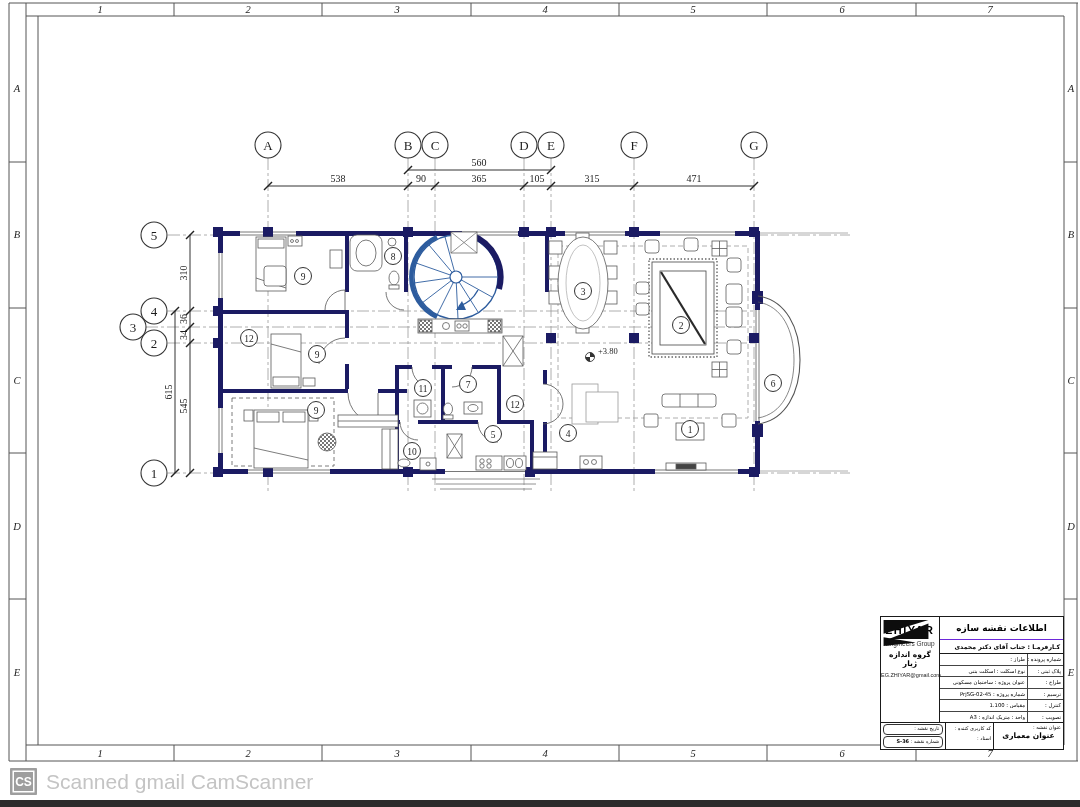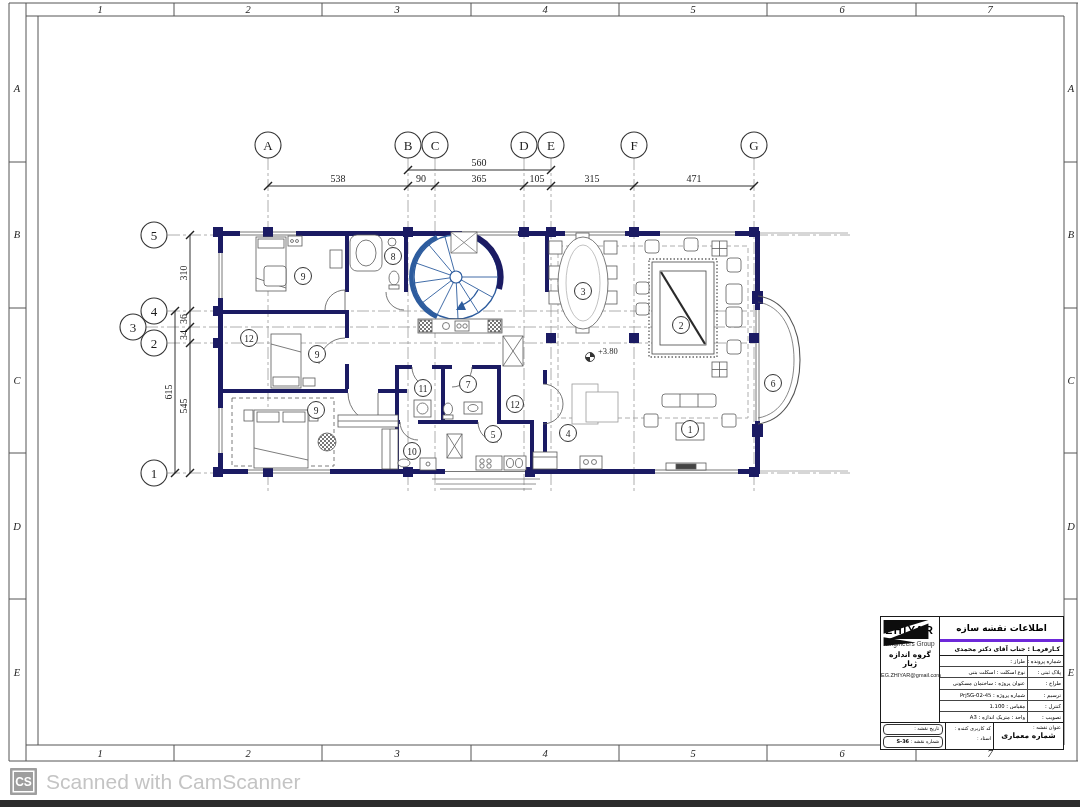--- a/index.html
+++ b/index.html
@@ -15,21 +15,21 @@
   
   .tb{position:absolute;left:880px;top:616px;width:184px;height:134px;background:#fff;
       border:1.2px solid #1a1a1a;box-sizing:border-box;font-family:"DejaVu Sans",sans-serif;z-index:5;}
   .tb-main{display:flex;height:105px;border-bottom:1px solid #1a1a1a;}
   .tb-logo{width:59px;border-right:1px solid #1a1a1a;box-sizing:border-box;text-align:center;padding-top:5px;}
   .tb-logo .zh{font-family:"Liberation Sans",sans-serif;font-weight:bold;font-size:11px;letter-spacing:1.5px;margin-top:2px;}
   .tb-logo .eg{font-family:"Liberation Sans",sans-serif;font-size:6.5px;color:#333;margin-top:4px;}
   .tb-logo .fa{font-size:7.5px;font-weight:bold;margin-top:3px;direction:rtl;}
   .tb-logo .em{font-family:"Liberation Sans",sans-serif;font-size:5.5px;color:#222;margin-top:4px;}
   .tb-right{flex:1;direction:rtl;display:flex;flex-direction:column;}
-  .tb-header{height:22px;line-height:22px;text-align:center;font-weight:bold;font-size:9px;border-bottom:3px solid #6d28d9;}
+  .tb-header{height:22px;line-height:22px;text-align:center;font-weight:bold;font-size:9px;border-bottom:1px solid #6d28d9;}
   .tb-client{height:13px;line-height:13px;font-size:6.2px;font-weight:bold;padding:0 3px;border-bottom:1px solid #1a1a1a;white-space:nowrap;}
   .tb-rows{flex:1;display:flex;flex-direction:column;}
   .tb-row{flex:1;display:flex;border-bottom:1px solid #444;font-size:5.3px;align-items:center;white-space:nowrap;}
   .tb-row:last-child{border-bottom:none;}
   .tb-row .r{width:36px;border-left:1px solid #444;padding:0 2px;box-sizing:border-box;height:100%;display:flex;align-items:center;}
   .tb-row .l{flex:1;padding:0 2px;overflow:hidden;}
   .tb-bottom{display:flex;height:27px;direction:rtl;}
   .tb-bt{width:70px;border-left:1px solid #1a1a1a;box-sizing:border-box;text-align:center;}
   .tb-bt .small{font-size:5px;text-align:right;padding:1px 2px 0 0;}
   .tb-bt .big{font-size:7.5px;font-weight:bold;margin-top:1px;}
@@ -550,37 +550,37 @@
         <div class="tb-row">
           <span class="r">تصویب :</span>
           <span class="l">واحد : متریک    اندازه : A3</span>
         </div>
       </div>
     </div>
   </div>
   <div class="tb-bottom">
     <div class="tb-bt">
       <div class="small">عنوان نقشه :</div>
-      <div class="big">شماره معماری</div>
+      <div class="big">عنوان معماری</div>
     </div>
     <div class="tb-bm">
       <div>کد کاربری کننده :</div>
       <div>اسناد :</div>
     </div>
     <div class="tb-br">
       <div class="pill">تاریخ نقشه :</div>
       <div class="pill">
         <span>شماره نقشه :</span>
         <b>S-36</b>
       </div>
     </div>
   </div>
 </div>
 
 <div class="wm">
   <div class="wm-icon">
     <span>CS</span>
   </div>
-  <div class="wm-text">Scanned with CamScanner</div>
+  <div class="wm-text">Scanned gmail CamScanner</div>
 </div>
 
 <div class="botbar"></div>
 </div>
 
 </body></html>

